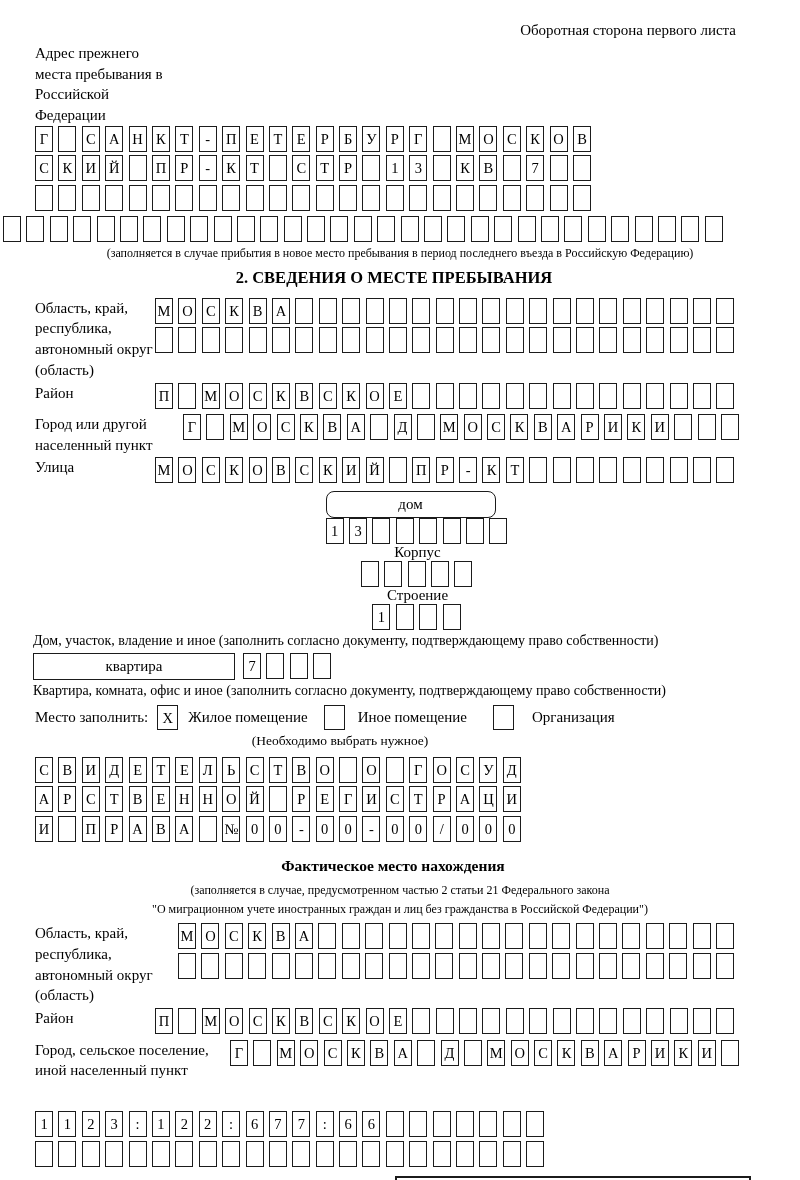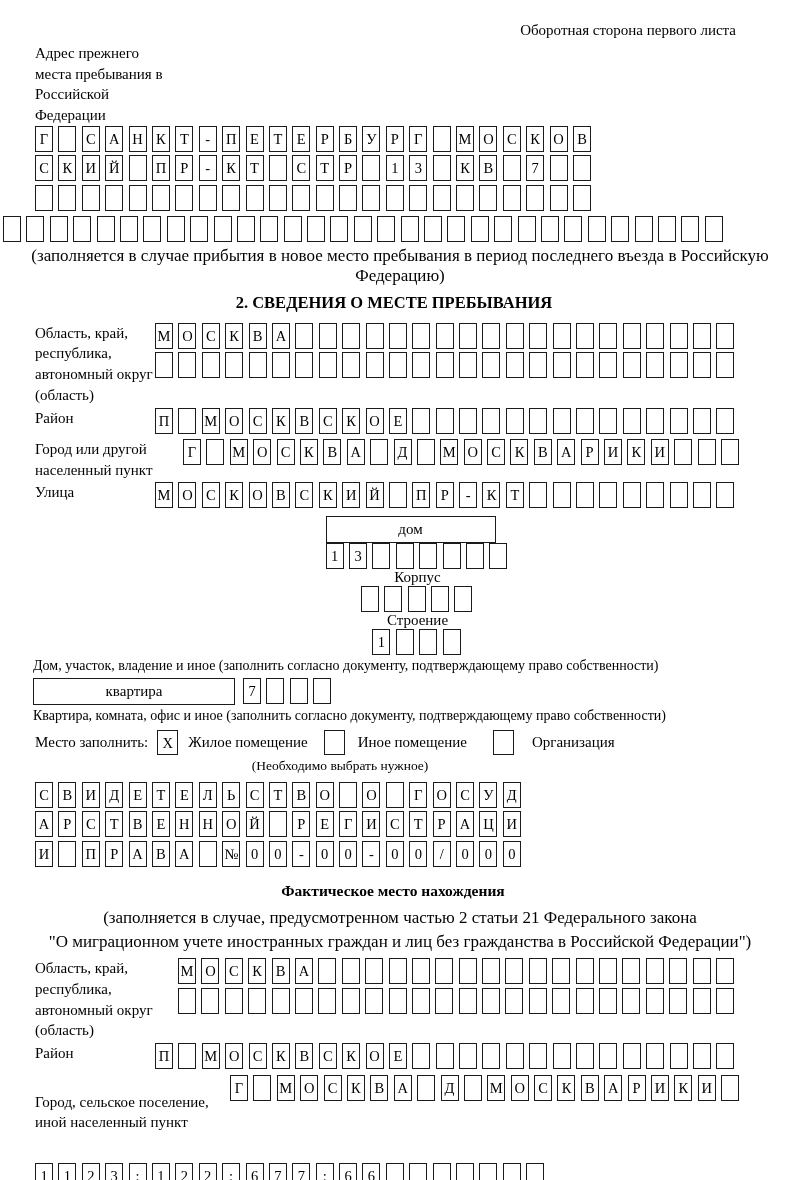--- a/index.html
+++ b/index.html
@@ -18,25 +18,25 @@
     flex:0 0 auto; background:#fff;
   }
   .cboxwrap .box{ width:19px; height:23px; }
 
   .group{ display:flex; align-items:flex-start; }
   .lbl{ font-size:15px; line-height:1.38; flex:0 0 auto; }
   .rows{ flex:0 0 auto; }
 
   .ml35{ margin-left:35px; }
   .w140{ width:143px; } .w118{ width:120px; } .w148{ width:148px; }
-  .w210{ width:210px; } .w195{ width:195px;margin-top:17px; } .w185{ width:185px; }
+  .w210{ width:210px; } .w195{ width:195px; } .w185{ width:185px; }
 
   .fullrow{ margin-left:3px; margin-top:2px; }
 
-  .caption{ font-size:17px; margin-top:2px; margin-bottom:4px; }
+  .caption{ font-size:12px; margin-top:2px; margin-bottom:4px; }
   .center{ text-align:center; }
   .leftcap{ margin-left:33px; font-size:14px; }
 
   .title{ text-align:center; font-weight:bold; font-size:16.5px; margin:7px 12px 10px 0; }
   .subtitle{ text-align:center; font-weight:bold; font-size:15.5px; margin:12px 14px 8px 0; }
 
   .widebox{
     height:25px; border:1.5px solid #1b1b1b; display:flex;
     align-items:center; justify-content:center; font-size:15px; background:#fff;
   }
@@ -337,21 +337,21 @@
           <span class="box"></span>
           <span class="box"></span>
           <span class="box"></span>
           <span class="box"></span>
           <span class="box"></span>
         </div>
       </div>
   </div>
 
   <div class="domrow mt4">
-    <div class="widebox" style="width:168px;margin-right:12px;">
+    <div class="widebox" style="width:168px;margin-right:12px;border-radius:8px;">
       <span>дом</span>
     </div>
     <div class="boxrow">
         <span class="box">1</span>
         <span class="box">3</span>
         <span class="box"></span>
         <span class="box"></span>
         <span class="box"></span>
         <span class="box"></span>
         <span class="box"></span>

